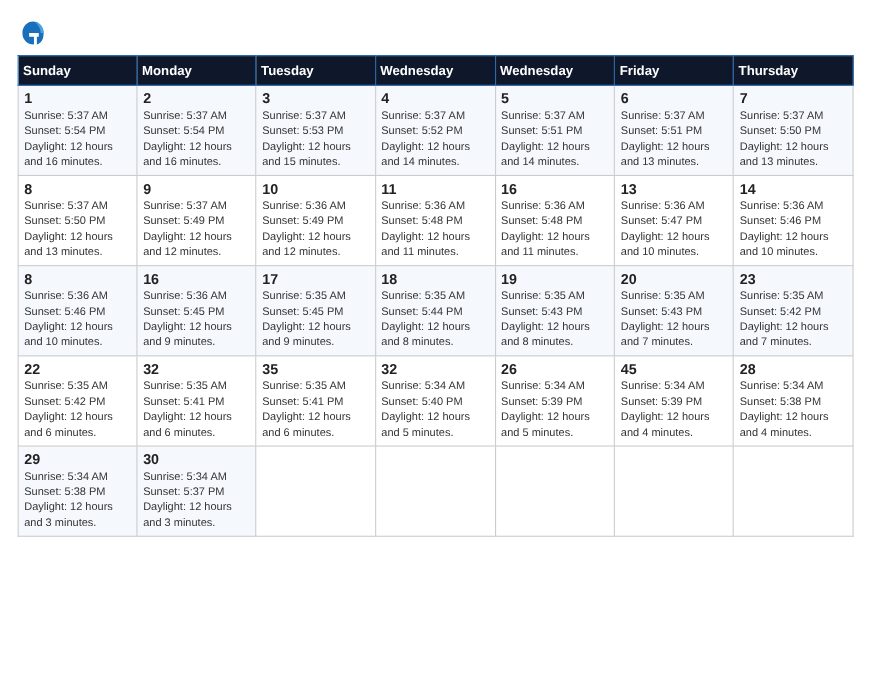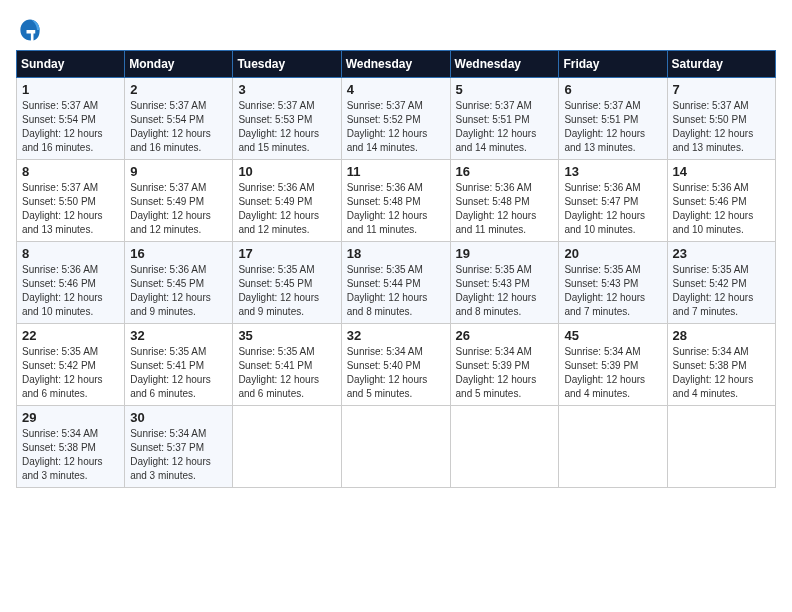--- a/index.html
+++ b/index.html
@@ -120,21 +120,21 @@
 
 <table class="calendar-table">
   <thead>
     <tr>
     <th>Sunday</th>
         <th>Monday</th>
         <th>Tuesday</th>
         <th>Wednesday</th>
         <th>Wednesday</th>
         <th>Friday</th>
-        <th>Saturday</th>
+        <th>Thursday</th>
       </tr>
   </thead>
   <tbody id="calendar-body">
   <tr>
         <td>
         <span class="day-num">1</span>
         <span class="day-info">Sunrise: 5:37 AM<br>Sunset: 5:54 PM<br>Daylight: 12 hours and 16 minutes.</span>
       </td>
         <td>
         <span class="day-num">2</span>

